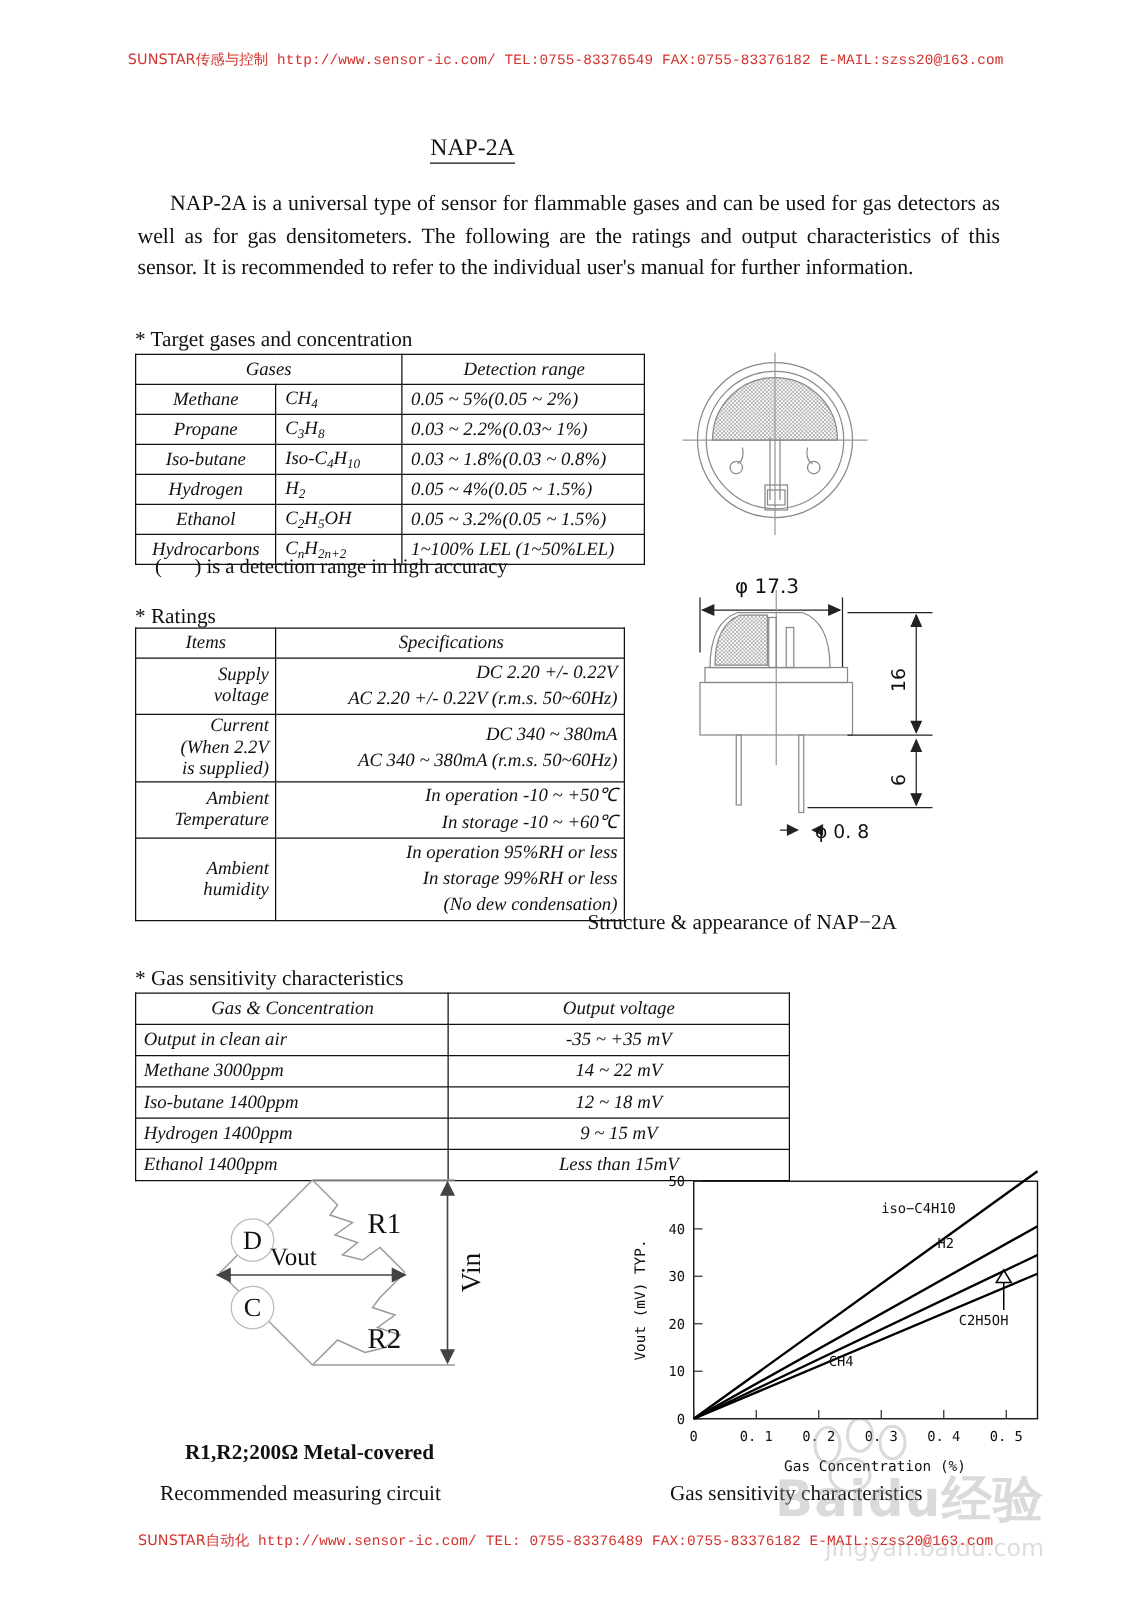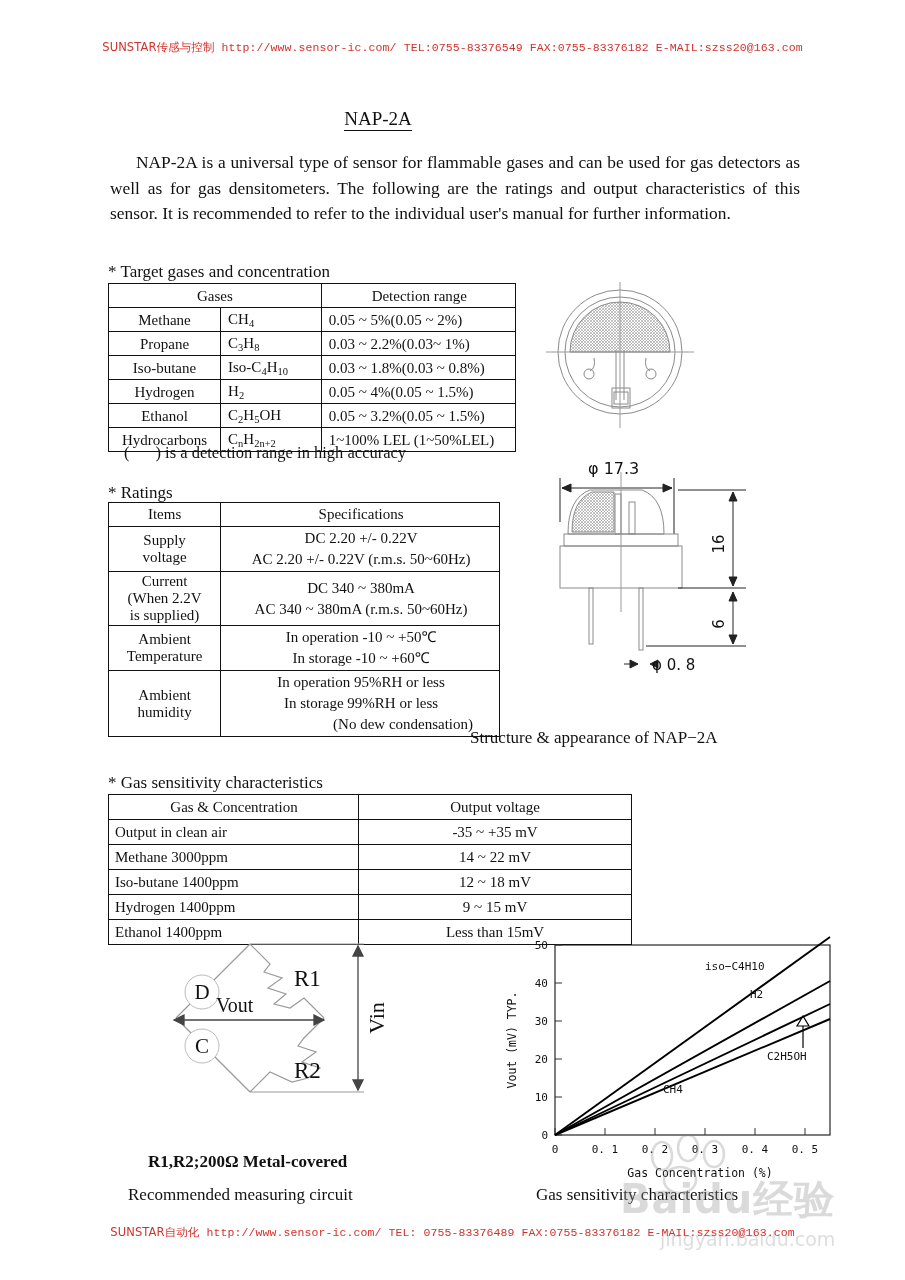--- a/index.html
+++ b/index.html
@@ -40,40 +40,40 @@
   .note{position:absolute;top:443px;left:124px;font-size:16.5px;}
   .note .gap{display:inline-block;width:26px;}
 
   .cap{position:absolute;font-size:17px;}
   .cap-struct{top:728px;left:470px;}
   .cap-circuit{top:1185px;left:128px;}
   .cap-chart{top:1185px;left:536px;}
   .cap-res{top:1152px;left:148px;font-size:17px;font-weight:bold;}
 
   
-  table{border-collapse:collapse;position:absolute;}
+  table{border-collapse:collapse;position:absolute;font-style:italic;}
   table td{
     border:1px solid #111;font-size:15px;padding:1px 5px;
     line-height:18px;vertical-align:middle;
   }
   sub{font-size:10.5px;vertical-align:baseline;position:relative;top:3px;}
 
   
   #tbl-gases{top:283px;left:108px;width:408px;}
   #tbl-gases td{height:21px;}
   #tbl-gases .c1{width:104px;text-align:center;}
   #tbl-gases .c2{width:94px;text-align:left;padding-left:7px;}
   #tbl-gases .c3{width:200px;text-align:left;padding-left:7px;}
   #tbl-gases .hdr{text-align:center;}
 
   
   #tbl-rat{top:502px;left:108px;width:392px;}
   #tbl-rat td{vertical-align:middle;}
-  #tbl-rat .itm{width:104px;text-align:center;line-height:17px;}
-  #tbl-rat .spc{width:286px;text-align:center;padding-left:7px;line-height:21px;}
+  #tbl-rat .itm{width:104px;text-align:right;line-height:17px;}
+  #tbl-rat .spc{width:286px;text-align:right;padding-left:7px;line-height:21px;}
   #tbl-rat .hdr{text-align:center;margin-left:13px;}
   #tbl-rat .ind2{display:inline-block;width:84px;}
 
   
   #tbl-sens{top:794px;left:108px;width:524px;}
   #tbl-sens td{height:22px;}
   #tbl-sens .c1{width:248px;text-align:left;padding-left:6px;}
   #tbl-sens .c2{width:276px;text-align:center;}
   #tbl-sens .hdr{text-align:center;}
 

